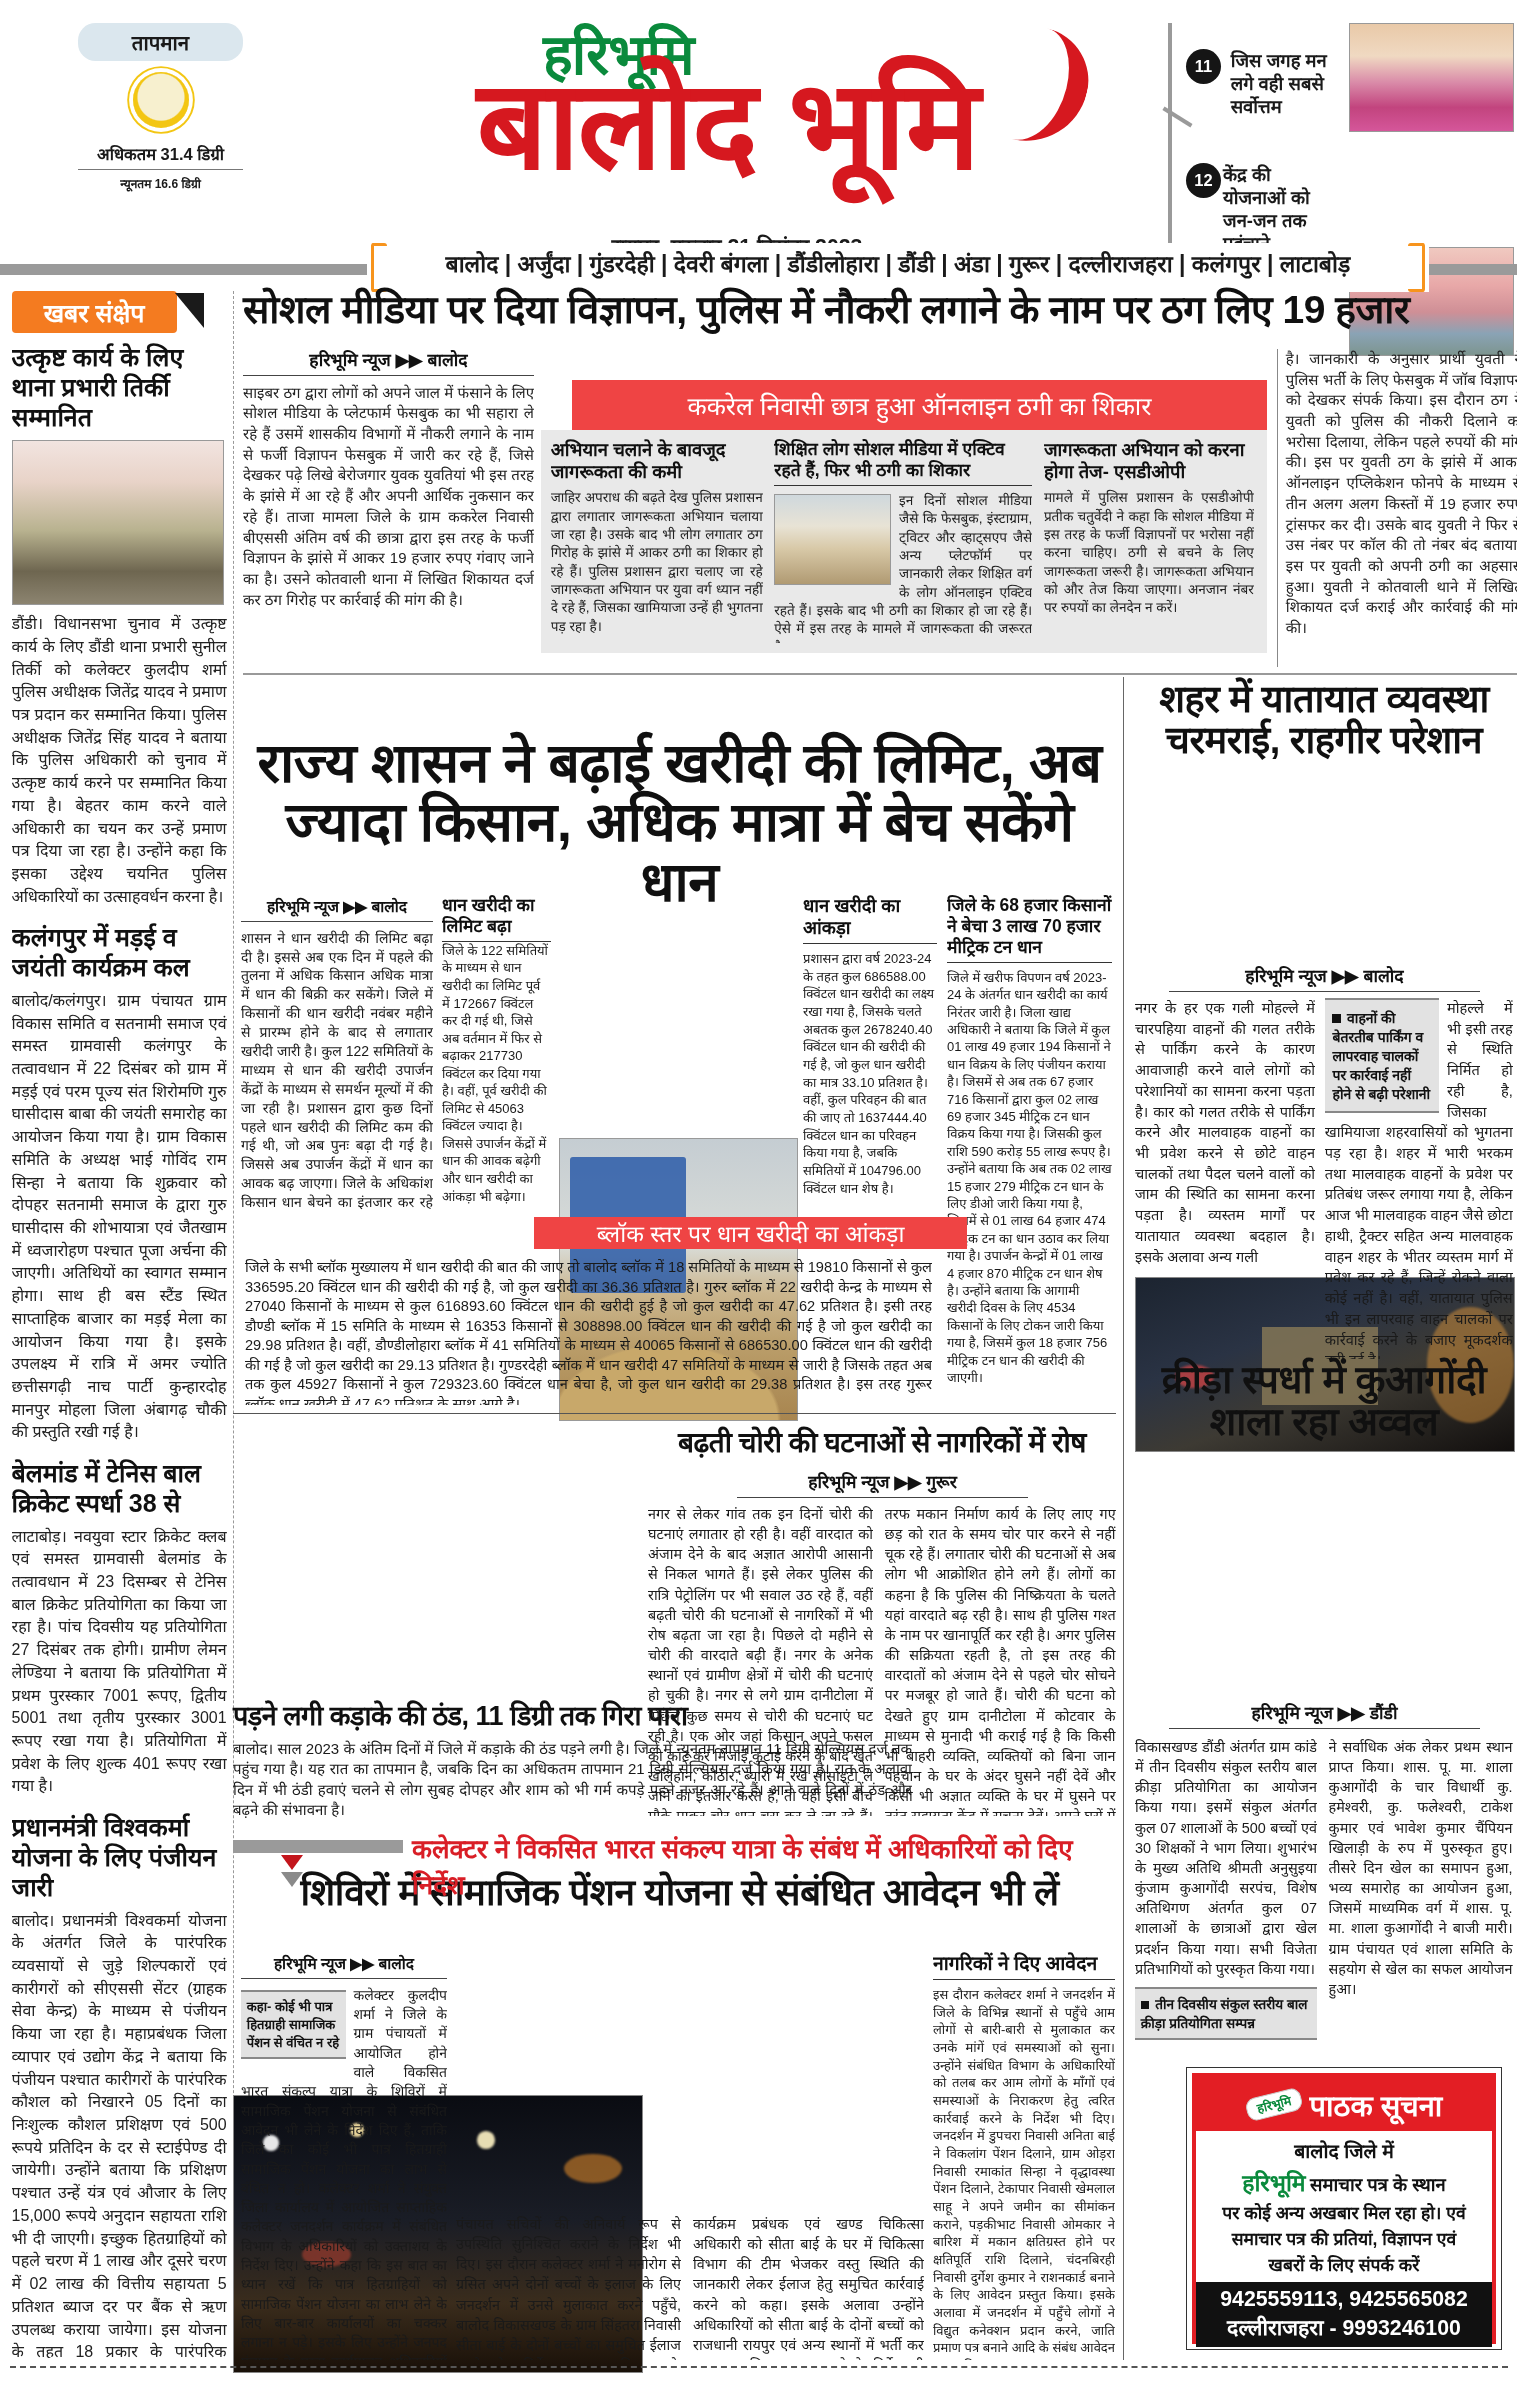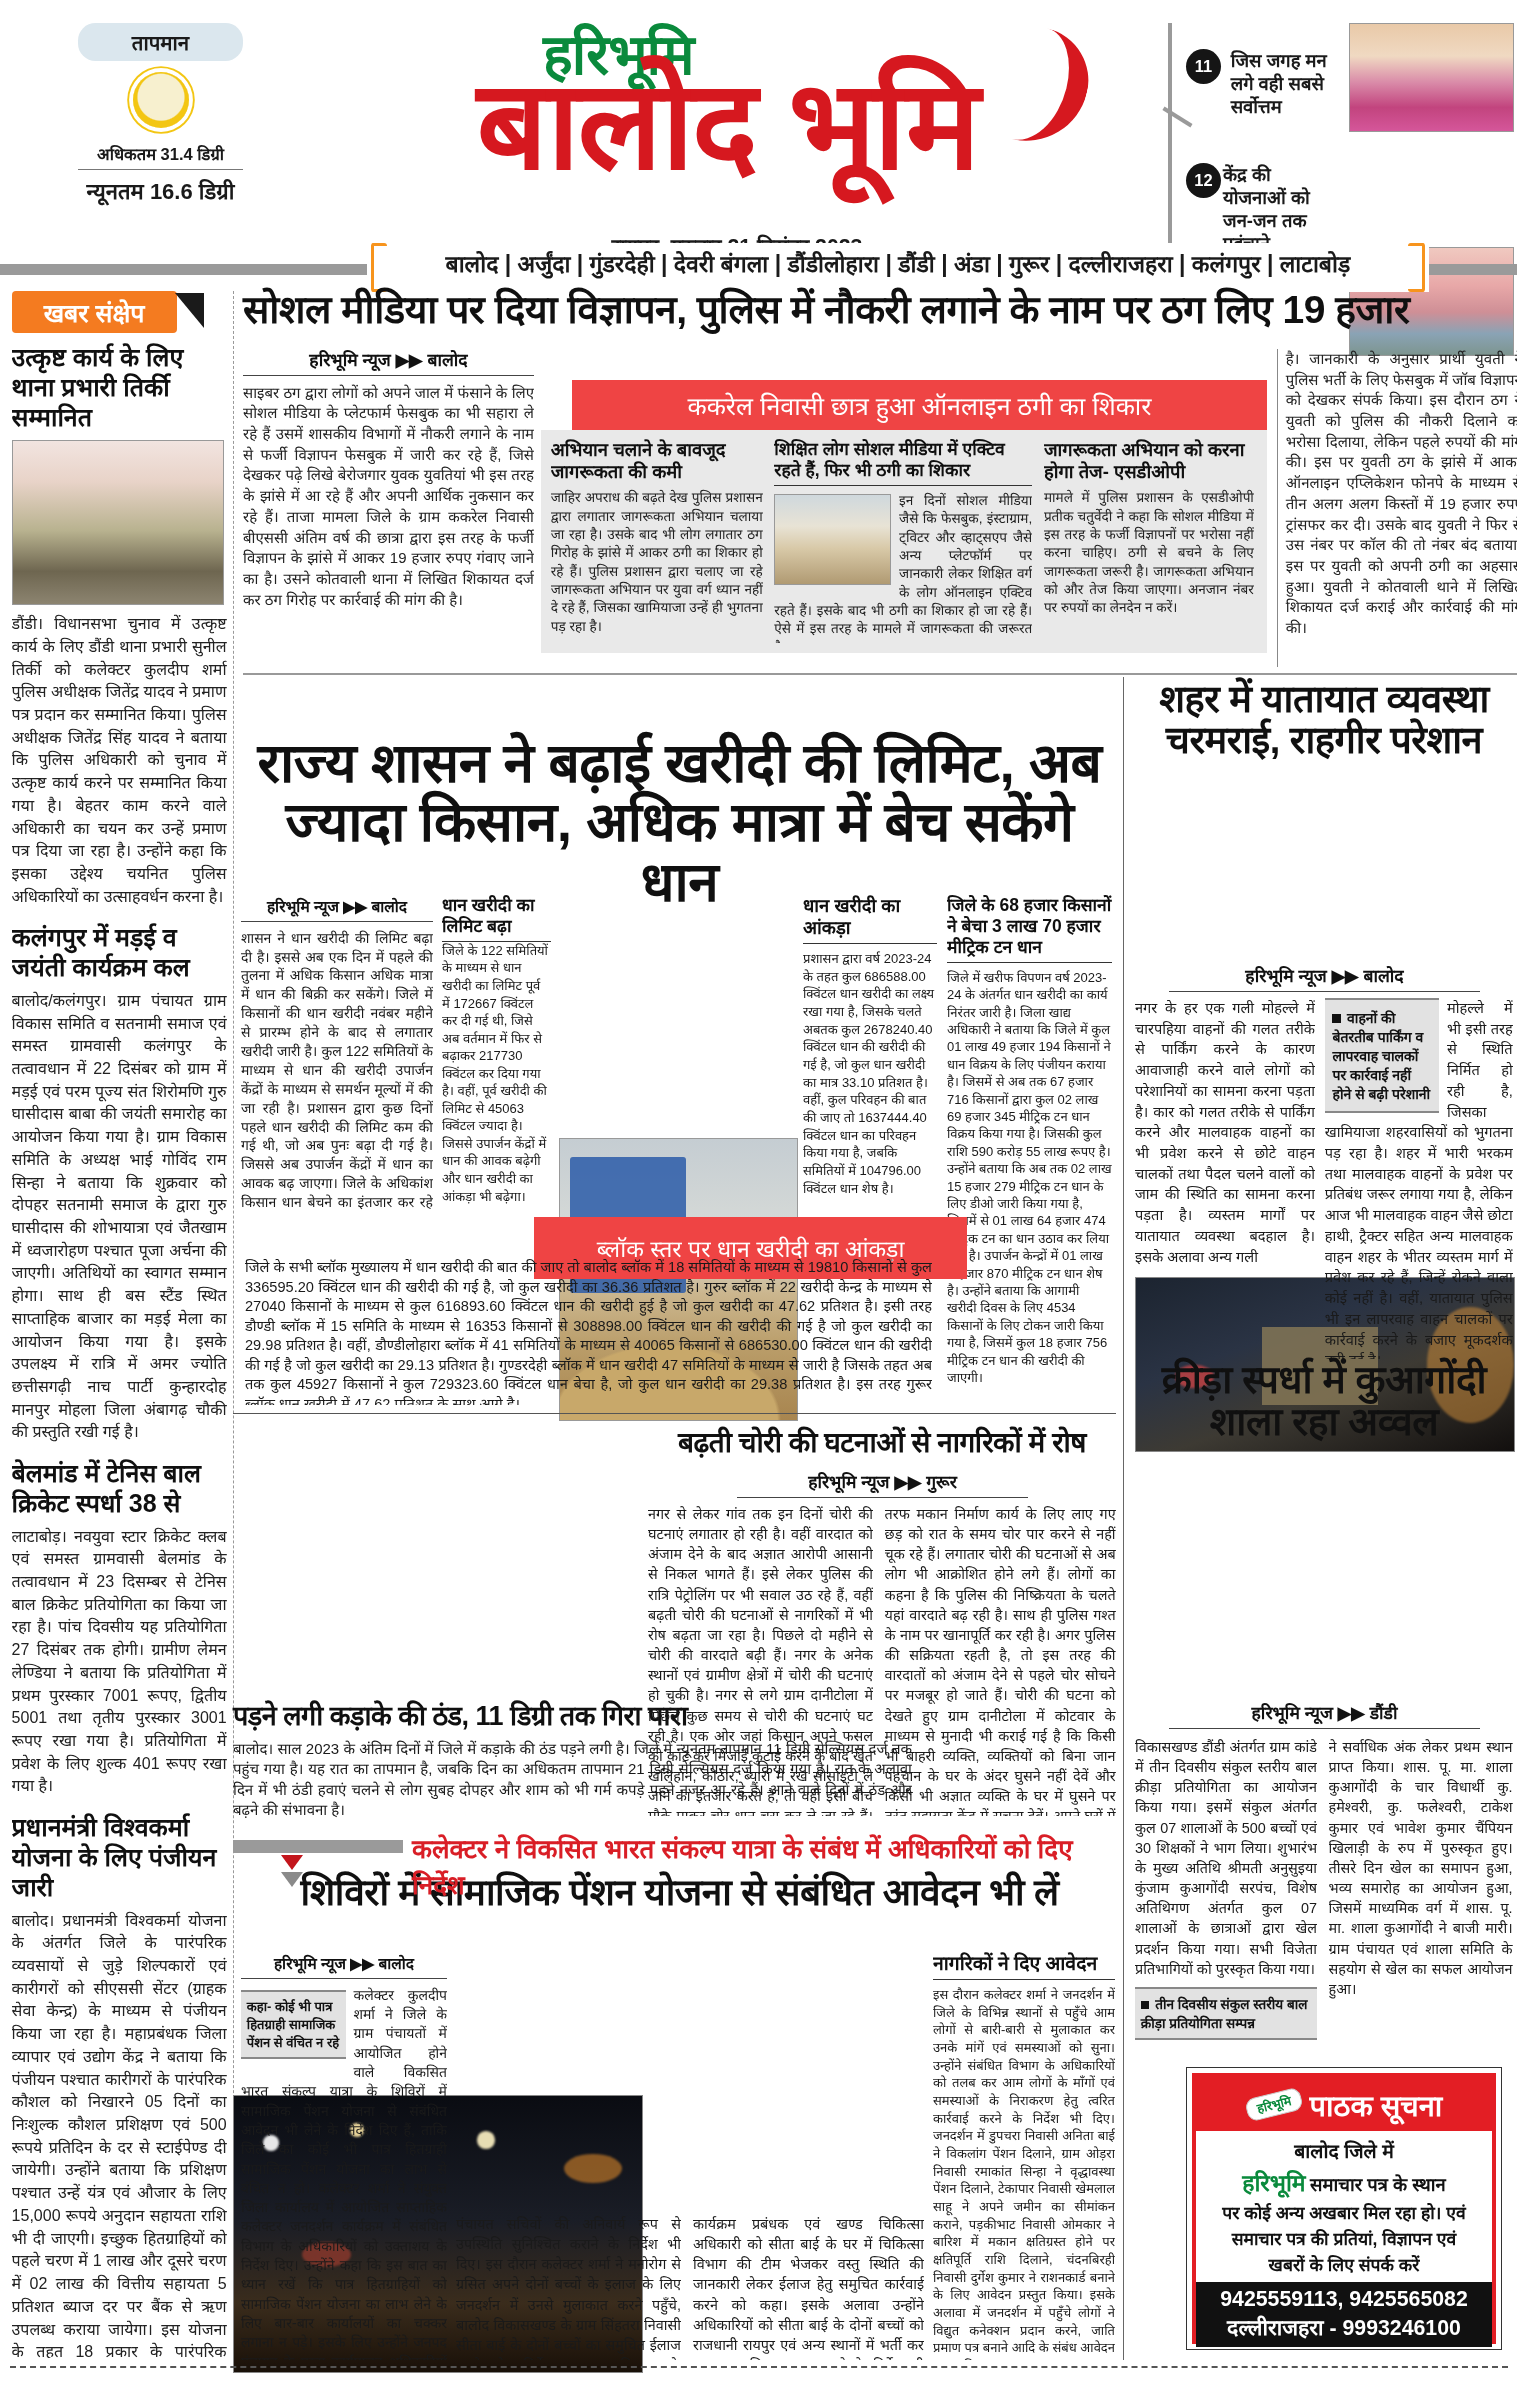--- a/index.html
+++ b/index.html
@@ -43,21 +43,21 @@
 <body>
 
 <div id="page">
 
   <div class="abs" style="left:78px;top:23px;width:165px;">
     <div style="background:#dbe7ee;border-radius:17.5px;text-align:center;font-weight:bold;font-size:20.4px;padding:4.9px 0;">तापमान</div>
     <div style="display:flex;justify-content:center;margin-top:11.6px;">
         <div class="sun"></div>
       </div>
     <div style="font-weight:bold;font-size:16.5px;text-align:center;margin-top:13.6px;border-bottom:1px solid #777;padding-bottom:3.9px;">अधिकतम 31.4 डिग्री</div>
-    <div style="font-weight:bold;font-size:22px;text-align:center;margin-top:4.9px;">न्यूनतम 16.6 डिग्री</div>
+    <div style="font-weight:bold;font-size:12px;text-align:center;margin-top:4.9px;">न्यूनतम 16.6 डिग्री</div>
   </div>
 
   <div class="abs" style="left:543px;top:13.6px;width:446px;text-align:left;color:#0a8a3c;font-weight:bold;font-size:56px;letter-spacing:-1px;">हरिभूमि</div>
   <div class="abs" style="left:388px;top:60px;width:679px;text-align:center;color:#d6181f;font-weight:bold;font-size:124px;line-height:1.05;letter-spacing:-1.9px;white-space:nowrap;">बालोद भूमि</div>
   <div class="abs" style="left:998px;top:29px;width:68px;height:116px;border-right:21.3px solid #d6181f;border-top-right-radius:58px;border-bottom-right-radius:68px;transform:rotate(14deg);"></div>
   <div class="abs" style="left:446px;top:231px;width:582px;text-align:center;font-weight:bold;font-size:21.3px;">रायपुर, गुरुवार 21 दिसंबर 2023</div>
 
   <div class="abs" style="left:1168px;top:23px;width:3.9px;height:221px;background:#9a9a9a;"></div>
   <div class="abs" style="left:1161px;top:115px;width:33px;height:3.9px;background:#9a9a9a;transform:rotate(32deg);"></div>
   <div class="abs" style="left:1186px;top:49px;width:155px;display:flex;gap:9.7px;">
@@ -163,21 +163,21 @@
   <div class="abs clip" style="left:803px;top:895px;width:134px;height:316px;">
     <div class="subhead" style="font-size:18.4px;border-bottom:1.9px solid #333;padding-bottom:3.9px;margin-bottom:5.8px;">धान खरीदी का आंकड़ा</div>
     <div style="font-size:13px;line-height:1.36;">प्रशासन द्वारा वर्ष 2023-24 के तहत कुल 686588.00 क्विंटल धान खरीदी का लक्ष्य रखा गया है, जिसके चलते अबतक कुल 2678240.40 क्विंटल धान की खरीदी की गई है, जो कुल धान खरीदी का मात्र 33.10 प्रतिशत है। वहीं, कुल परिवहन की बात की जाए तो 1637444.40 क्विंटल धान का परिवहन किया गया है, जबकि समितियों में 104796.00 क्विंटल धान शेष है।</div>
   </div>
 
   <div class="abs clip" style="left:947px;top:895px;width:165px;height:508px;">
     <div class="subhead" style="font-size:17.5px;border-bottom:1.9px solid #333;padding-bottom:3.9px;margin-bottom:5.8px;">जिले के 68 हजार किसानों ने बेचा 3 लाख 70 हजार मीट्रिक टन धान</div>
     <div style="font-size:13px;line-height:1.34;">जिले में खरीफ विपणन वर्ष 2023-24 के अंतर्गत धान खरीदी का कार्य निरंतर जारी है। जिला खाद्य अधिकारी ने बताया कि जिले में कुल 01 लाख 49 हजार 194 किसानों ने धान विक्रय के लिए पंजीयन कराया है। जिसमें से अब तक 67 हजार 716 किसानों द्वारा कुल 02 लाख 69 हजार 345 मीट्रिक टन धान विक्रय किया गया है। जिसकी कुल राशि 590 करोड़ 55 लाख रूपए है। उन्होंने बताया कि अब तक 02 लाख 15 हजार 279 मीट्रिक टन धान के लिए डीओ जारी किया गया है, जिसमें से 01 लाख 64 हजार 474 मीट्रिक टन का धान उठाव कर लिया गया है। उपार्जन केन्द्रों में 01 लाख 4 हजार 870 मीट्रिक टन धान शेष है। उन्होंने बताया कि आगामी खरीदी दिवस के लिए 4534 किसानों के लिए टोकन जारी किया गया है, जिसमें कुल 18 हजार 756 मीट्रिक टन धान की खरीदी की जाएगी।</div>
   </div>
 
-  <div class="abs graybar" style="left:503px;top:1217px;width:433px;font-size:23px;padding:15px 0;">ब्लॉक स्तर पर धान खरीदी का आंकड़ा</div>
+  <div class="abs graybar" style="left:503px;top:1217px;width:433px;font-size:23px;padding:0 0;">ब्लॉक स्तर पर धान खरीदी का आंकड़ा</div>
   <div class="abs clip just" style="left:245px;top:1258px;width:687px;height:147px;font-size:14.6px;line-height:1.34;">जिले के सभी ब्लॉक मुख्यालय में धान खरीदी की बात की जाए तो बालोद ब्लॉक में 18 समितियों के माध्यम से 19810 किसानों से कुल 336595.20 क्विंटल धान की खरीदी की गई है, जो कुल खरीदी का 36.36 प्रतिशत है। गुरुर ब्लॉक में 22 खरीदी केन्द्र के माध्यम से 27040 किसानों के माध्यम से कुल 616893.60 क्विंटल धान की खरीदी हुई है जो कुल खरीदी का 47.62 प्रतिशत है। इसी तरह डौण्डी ब्लॉक में 15 समिति के माध्यम से 16353 किसानों से 308898.00 क्विंटल धान की खरीदी की गई है जो कुल खरीदी का 29.98 प्रतिशत है। वहीं, डौण्डीलोहारा ब्लॉक में 41 समितियों के माध्यम से 40065 किसानों से 686530.00 क्विंटल धान की खरीदी की गई है जो कुल खरीदी का 29.13 प्रतिशत है। गुण्डरदेही ब्लॉक में धान खरीदी 47 समितियों के माध्यम से जारी है जिसके तहत अब तक कुल 45927 किसानों ने कुल 729323.60 क्विंटल धान बेचा है, जो कुल धान खरीदी का 29.38 प्रतिशत है। इस तरह गुरूर ब्लॉक धान खरीदी में 47.62 प्रतिशत के साथ आगे है।</div>
   <div class="abs" style="left:233px;top:1413px;width:883px;height:1px;background:#555;"></div>
 
   <div class="abs headline" style="left:1135px;top:679px;width:378px;font-size:38px;text-align:center;">शहर में यातायात व्यवस्था चरमराई, राहगीर परेशान</div>
   <div class="abs photo night-street-photo" style="left:1135px;top:776px;width:378px;height:173px;border:1px solid #888;">
     <div class="glow" style="left:291px;top:29px;width:87px;height:116px;background:#c98a3a;opacity:.55;"></div>
     <div class="glow" style="left:39px;top:87px;width:39px;height:23px;background:#d44;opacity:.7;"></div>
     <div style="position:absolute;left:126px;top:49px;width:116px;height:78px;background:#8a7a58;opacity:.8;"></div>
   </div>
   <div class="abs" style="left:1169px;top:963px;width:311px;">

